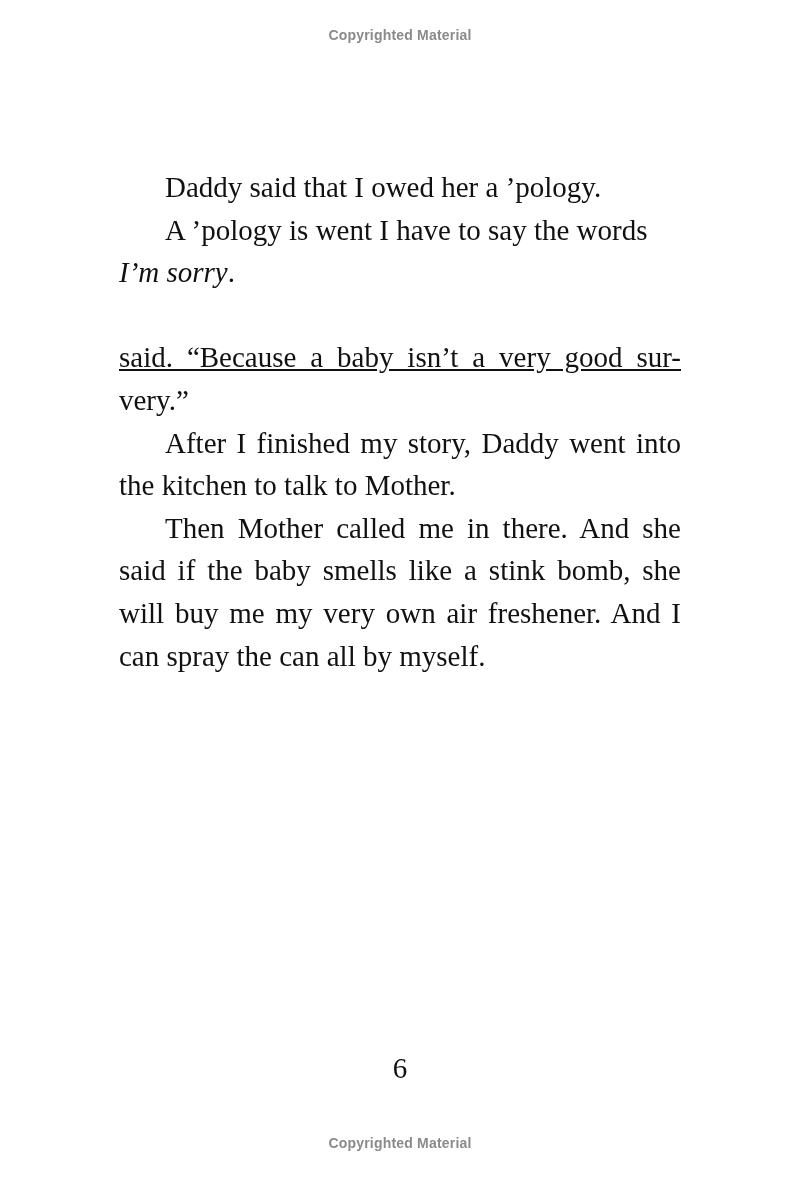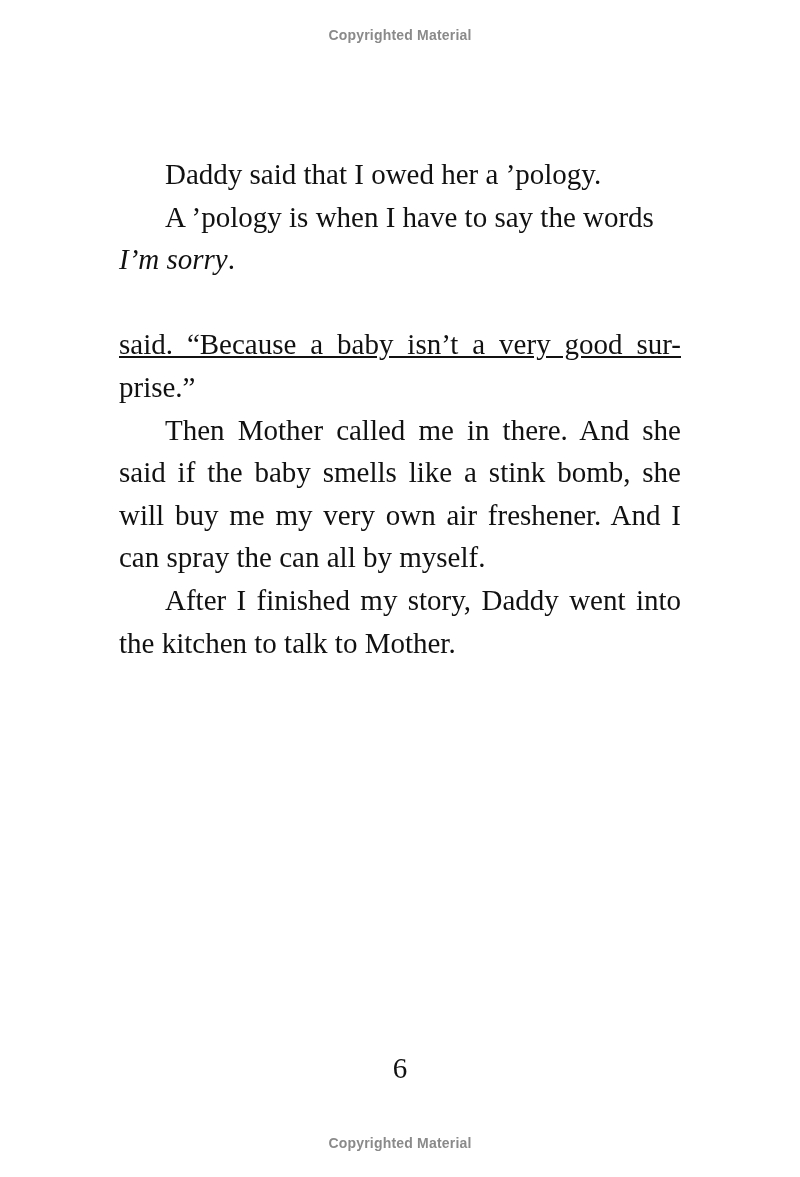--- a/index.html
+++ b/index.html
@@ -22,21 +22,21 @@
       font-size: 14px;
       font-weight: bold;
       color: #8a8a8a;
       letter-spacing: 0.2px;
     }
     .watermark.top { top: 27px; }
     .watermark.bottom { top: 1135px; }
     .body-text {
       position: absolute;
       left: 119px;
-      top: 153px;
+      top: 166px;
       width: 562px;
       font-family: "Liberation Serif", serif;
       font-size: 29px;
       line-height: 42.6px;
       color: #111111;
     }
     .body-text p {
       margin: 0;
       text-indent: 46px;
       text-align: justify;
@@ -55,21 +55,21 @@
       color: #111111;
     }
   </style>
 </head>
 <body>
 
 <div class="watermark top">Copyrighted Material</div>
 
 <div class="body-text">
   <p><span>Daddy said that I owed her a ’pology.</span></p>
-  <p class="ragged"><span>A ’pology is when I have to say the words </span><em>I’m sorry</em><span>.</span></p>
-  <p><br><span style="display:inline-block;width:562px;text-align:justify;text-align-last:justify;text-indent:0;text-decoration:underline;">said. “Because a baby isn’t a very good sur-</span><br><span>prise.”</span></p>
+  <p class="ragged"><span>A ’pology is went I have to say the words </span><em>I’m sorry</em><span>.</span></p>
+  <p><br><span style="display:inline-block;width:562px;text-align:justify;text-align-last:justify;text-indent:0;text-decoration:underline;">said. “Because a baby isn’t a very good sur-</span><br><span>very.”</span></p>
+  <p><span>After I finished my story, Daddy went into the kitchen to talk to Mother.</span></p>
   <p><span>Then Mother called me in there. And she said if the baby smells like a stink bomb, she will buy me my very own air freshener. And I can spray the can all by myself.</span></p>
-  <p><span>After I finished my story, Daddy went into the kitchen to talk to Mother.</span></p>
 </div>
 
 <div class="page-number">6</div>
 
 <div class="watermark bottom">Copyrighted Material</div>
 
 </body></html>

